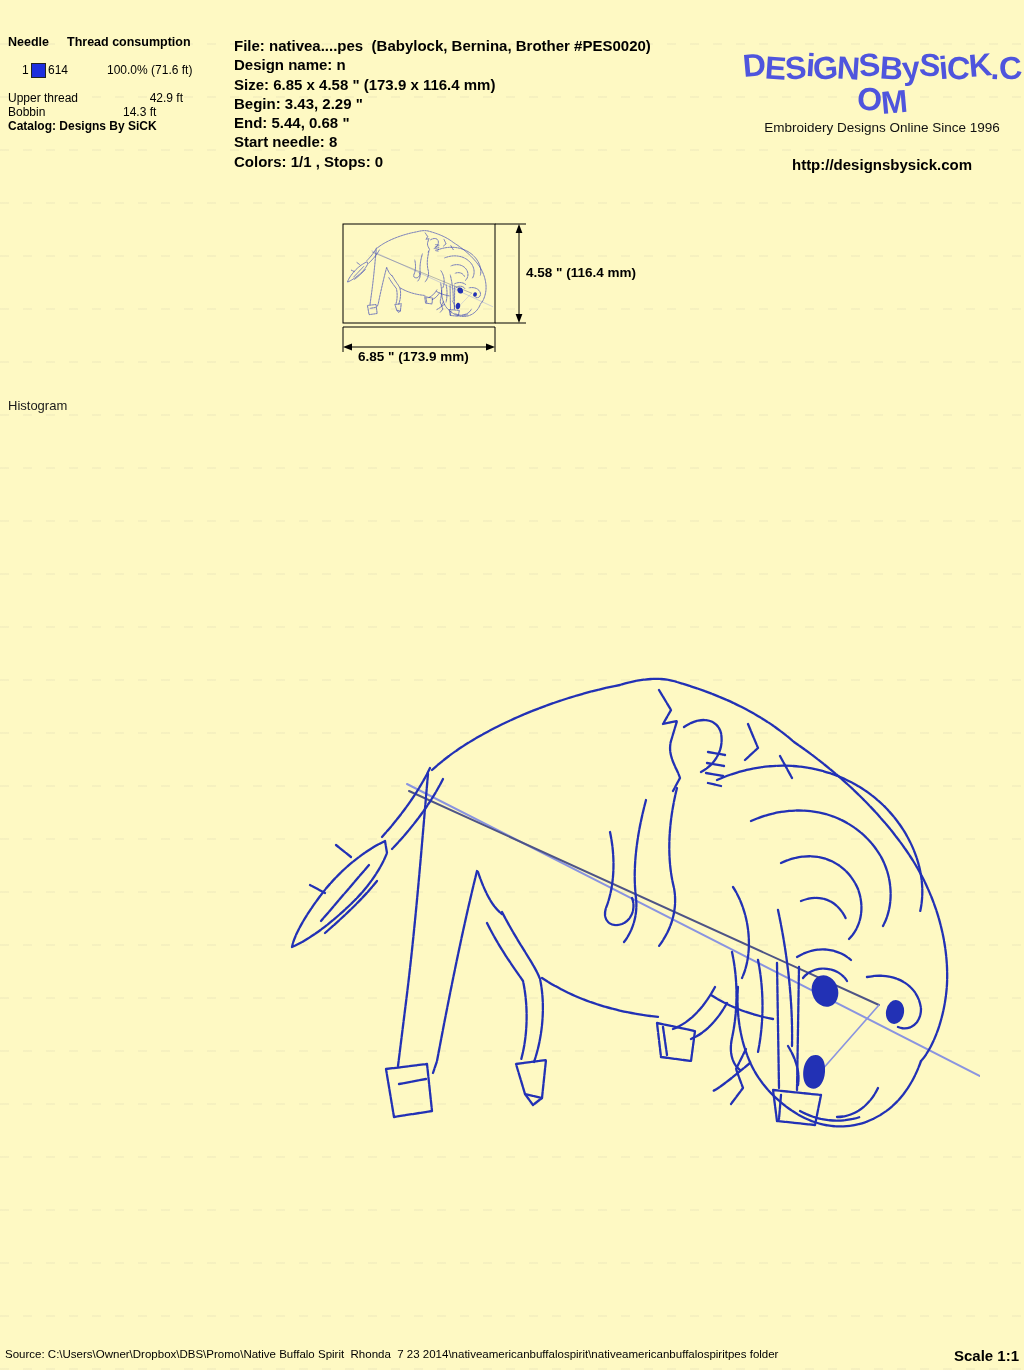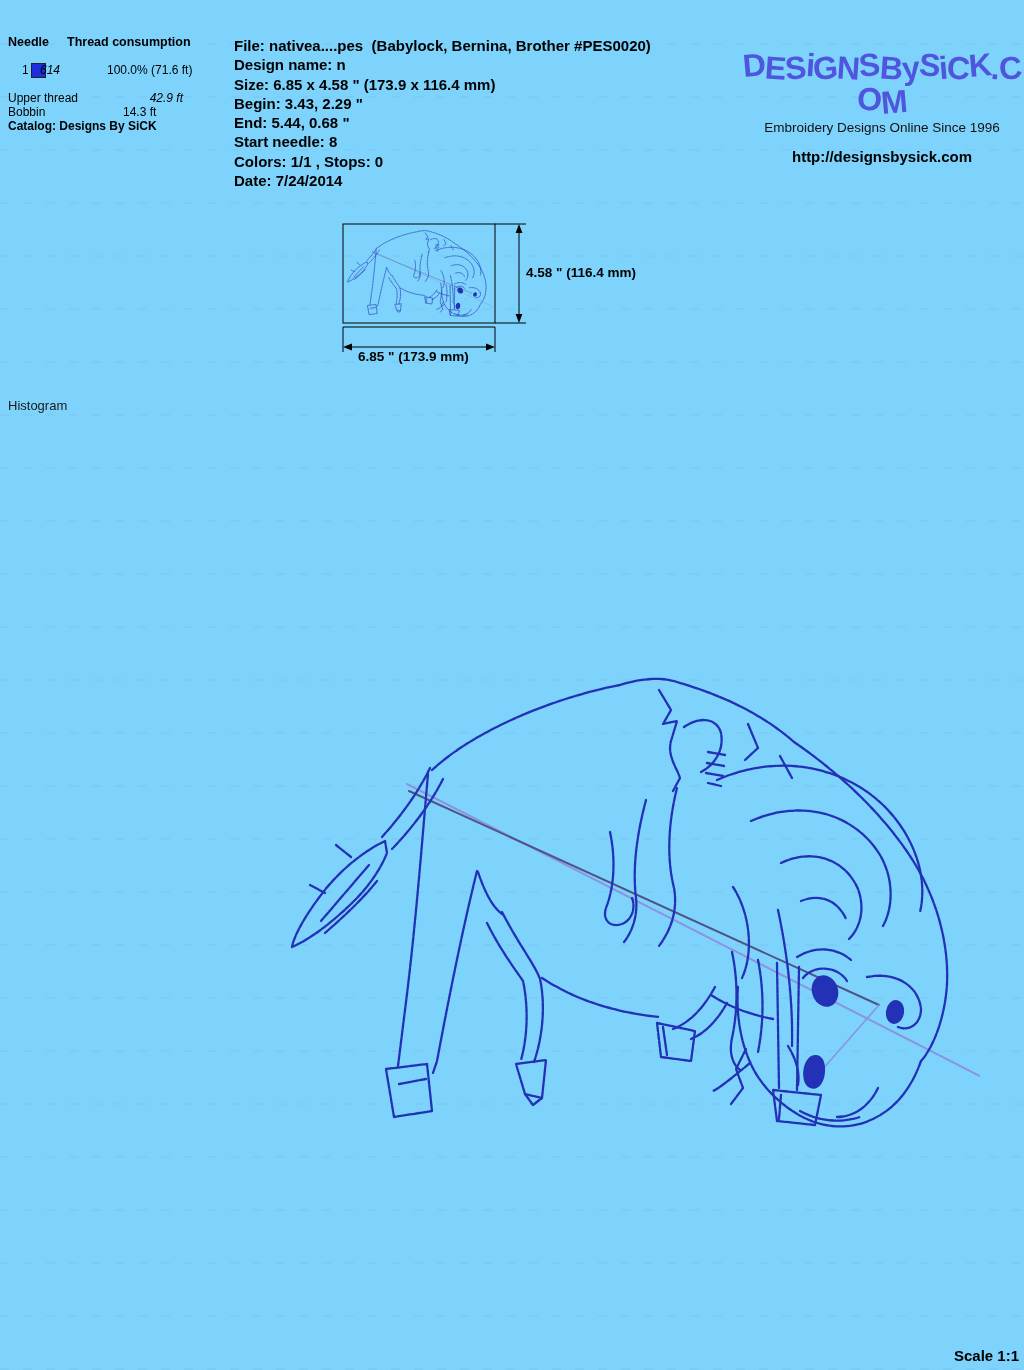--- a/index.html
+++ b/index.html
@@ -1,70 +1,69 @@
 <!DOCTYPE html>
 <html><head>
 <meta charset="utf-8">
 <style>
   html,body{margin:0;padding:0;background:#fff;}
-  #page{position:relative;width:1024px;height:1370px;background:#7dd3fc;overflow:hidden;
+  #page{position:relative;width:1024px;height:1370px;background:#fef9c3;overflow:hidden;
         font-family:"Liberation Sans",sans-serif;color:#000;}
   
   #page::before{content:"";position:absolute;inset:0;pointer-events:none;
     background:repeating-linear-gradient(0deg, rgba(90,90,120,0.05) 0 2px, transparent 2px 53px);
     -webkit-mask-image:repeating-linear-gradient(90deg,#000 0 9px,transparent 9px 23px);
             mask-image:repeating-linear-gradient(90deg,#000 0 9px,transparent 9px 23px);}
   .abs{position:absolute;}
   
   .tbl-hdr{font-size:12.5px;font-weight:bold;}
   .tbl-txt{font-size:12px;}
   .swatch{position:absolute;width:13px;height:13px;border:1px solid #222;}
   
   .info-line{font-size:15px;font-weight:bold;line-height:19.3px;white-space:pre;margin-left:8px;}
   
   #brand{left:740px;top:50px;width:284px;text-align:center;}
   #logo{font-size:32px;font-weight:bold;letter-spacing:-1px;line-height:34px;}
   #tagline{font-size:13.5px;color:#111;margin-top:2px;}
-  #url{left:740px;top:148px;width:284px;text-align:center;font-size:15px;font-weight:bold;}
+  #url{left:740px;top:156px;width:284px;text-align:center;font-size:15px;font-weight:bold;}
   
   .dim-label{font-size:13.5px;font-weight:bold;white-space:pre;}
   #histogram-label{left:8px;top:398px;font-size:13px;color:#1a1a1a;}
   
   #source-line{left:5px;top:1348px;font-size:11.5px;white-space:pre;}
   #scale-label{right:5px;top:1347px;font-size:15px;font-weight:bold;}
   svg{display:block;}
 </style>
 </head>
 <body>
 
 <div id="page">
 
   <div class="abs tbl-hdr" style="left:8px;top:35px;">Needle</div>
   <div class="abs tbl-hdr" style="left:67px;top:35px;">Thread consumption</div>
 
   <div class="abs tbl-txt" style="left:22px;top:63px;">1</div>
   <div class="swatch" style="left: 31px; top: 63px; background: rgb(29, 46, 222);" title="614"></div>
-  <div class="abs tbl-txt" style="left:40px;top:63px;font-style:italic;">614</div>
+  <div class="abs tbl-txt" style="left:48px;top:63px;">614</div>
   <div class="abs tbl-txt" style="left:107px;top:63px;">100.0% (71.6 ft)</div>
 
   <div class="abs tbl-txt" style="left:8px;top:91px;">Upper thread</div>
-  <div class="abs tbl-txt" style="left:120px;top:91px;width:63px;text-align:right;font-style:italic;">42.9 ft</div>
+  <div class="abs tbl-txt" style="left:120px;top:91px;width:63px;text-align:right;">42.9 ft</div>
   <div class="abs tbl-txt" style="left:8px;top:105px;">Bobbin</div>
   <div class="abs tbl-txt" style="left:123px;top:105px;width:63px;text-align:left;">14.3 ft</div>
   <div class="abs tbl-txt" style="left:8px;top:119px;font-weight:bold;">Catalog: Designs By SiCK</div>
 
   <div class="abs" style="left:226px;top:36px;">
     <div class="info-line">File: nativea....pes  (Babylock, Bernina, Brother #PES0020)</div>
     <div class="info-line">Design name: n</div>
     <div class="info-line">Size: 6.85 x 4.58 " (173.9 x 116.4 mm)</div>
     <div class="info-line">Begin: 3.43, 2.29 "</div>
     <div class="info-line">End: 5.44, 0.68 "</div>
     <div class="info-line">Start needle: 8</div>
     <div class="info-line">Colors: 1/1 , Stops: 0</div>
-    <div class="info-line">Date: 7/24/2014</div>
   </div>
 
   <div class="abs" id="brand">
     <div id="logo" style="color: rgb(79, 85, 221);"><span style="display: inline-block; transform: rotate(-5deg) translateY(-2px);">D</span><span style="display: inline-block; transform: rotate(4deg) translateY(1px);">E</span><span style="display: inline-block; transform: rotate(-5deg) translateY(1px);">S</span><span style="display: inline-block; transform: rotate(4deg) translateY(-2px);">i</span><span style="display: inline-block; transform: rotate(-5deg) translateY(1px);">G</span><span style="display: inline-block; transform: rotate(4deg) translateY(1px);">N</span><span style="display: inline-block; transform: rotate(-5deg) translateY(-2px);">S</span><span style="display: inline-block; transform: rotate(4deg) translateY(1px);">B</span><span style="display: inline-block; transform: rotate(-5deg) translateY(1px);">y</span><span style="display: inline-block; transform: rotate(4deg) translateY(-2px);">S</span><span style="display: inline-block; transform: rotate(-5deg) translateY(1px);">i</span><span style="display: inline-block; transform: rotate(4deg) translateY(1px);">C</span><span style="display: inline-block; transform: rotate(-5deg) translateY(-2px);">K</span><span style="display: inline-block; transform: rotate(4deg) translateY(1px);">.</span><span style="display: inline-block; transform: rotate(-5deg) translateY(1px);">C</span><span style="display: inline-block; transform: rotate(4deg) translateY(-2px);">O</span><span style="display: inline-block; transform: rotate(-5deg) translateY(1px);">M</span></div>
     <div id="tagline">Embroidery Designs Online Since 1996</div>
   </div>
   <div class="abs" id="url">http://designsbysick.com</div>
 
   <svg class="abs" style="left:335px;top:215px;" width="210" height="160" viewBox="335 215 210 160">
     <g stroke="#000" stroke-width="1" fill="none">
@@ -168,15 +167,16 @@
       <path d="M470,403 C453,417 441,427 433,431"></path>
 
       <g stroke="none" fill="#2231b5">
         <ellipse cx="545" cy="331" rx="13" ry="16" transform="rotate(-18 545 331)"></ellipse>
         <ellipse cx="615" cy="352" rx="9" ry="12" transform="rotate(10 615 352)"></ellipse>
         <path d="M531,396 C540,392 546,399 545,412 C544,426 535,433 527,426 C521,419 522,402 531,396 Z"></path>
       </g>
     </g>
   </svg>
 
+  <div class="abs" id="source-line">Source: C:\Users\Owner\Dropbox\DBS\Promo\Native Buffalo Spirit  Rhonda  7 23 2014\nativeamericanbuffalospirit\nativeamericanbuffalospiritpes folder</div>
   <div class="abs" id="scale-label">Scale 1:1</div>
 
 </div>
 
 </body></html>

